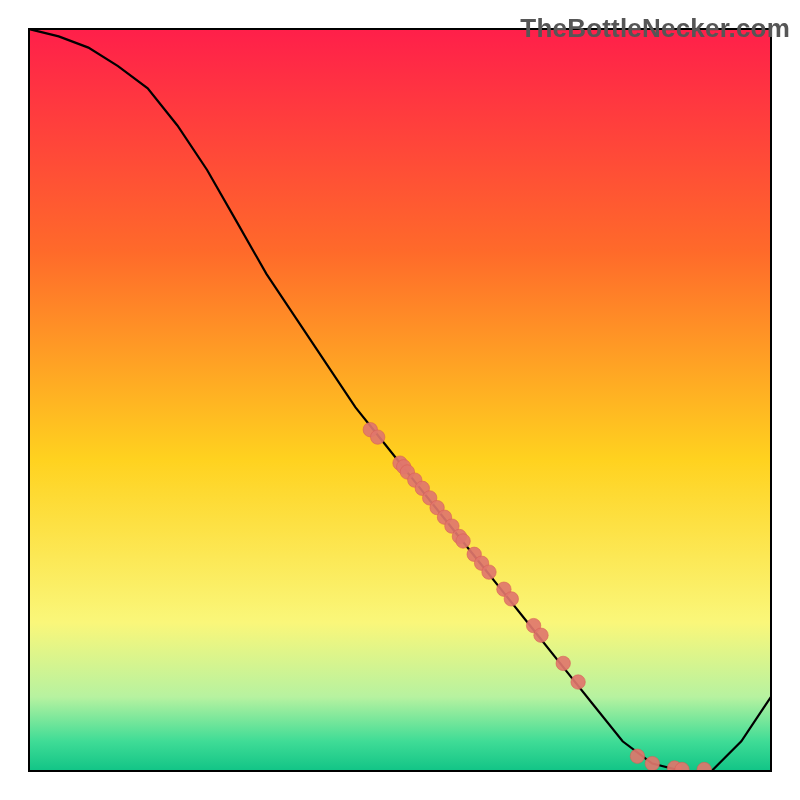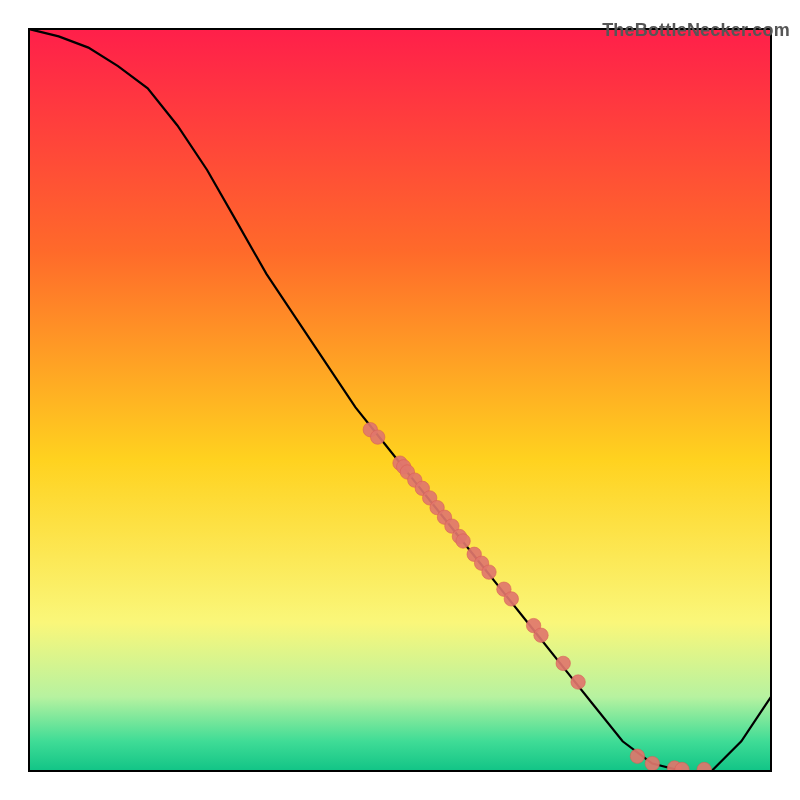--- a/index.html
+++ b/index.html
@@ -11,23 +11,23 @@
     font-family: Arial, Helvetica, sans-serif;
     overflow: hidden;
   }
   .wrap {
     position: relative;
     width: 800px;
     height: 800px;
   }
   .attribution {
     position: absolute;
-    top: 20px;
+    top: 13px;
     right: 10px;
-    font-size: 18px;
+    font-size: 26px;
     font-weight: bold;
     color: #565656;
     letter-spacing: 0.2px;
     z-index: 5;
   }
   svg.chart {
     position: absolute;
     left: 0;
     top: 0;
     width: 800px;

